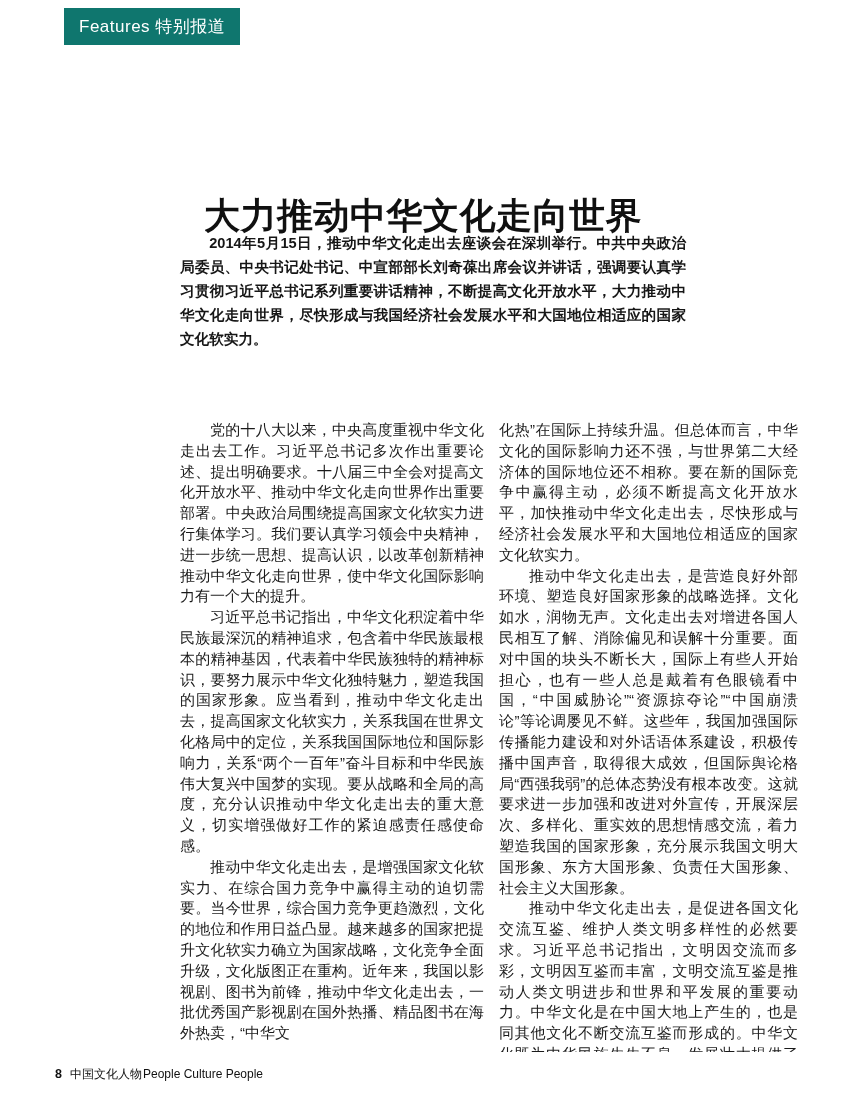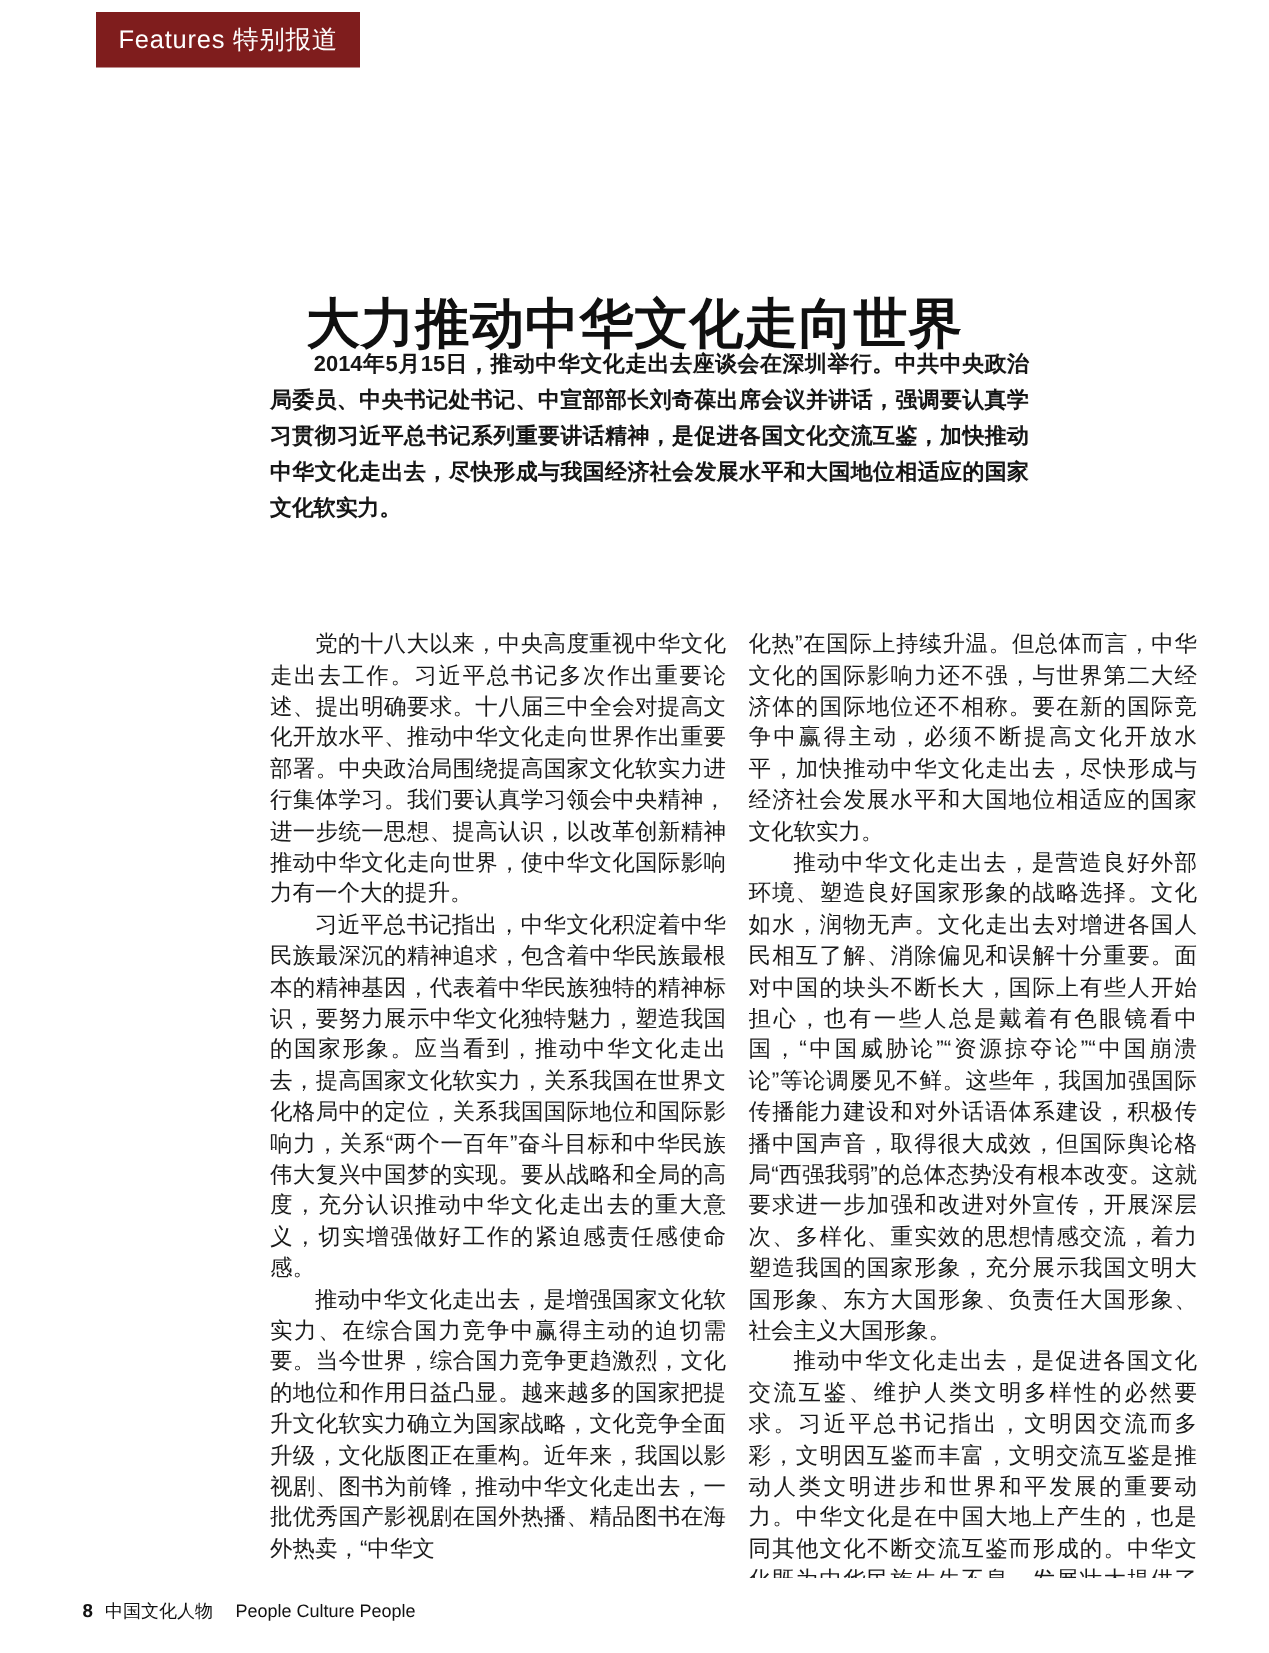--- a/index.html
+++ b/index.html
@@ -103,34 +103,34 @@
     top: 1066px;
     font-size: 12px;
     color: #111111;
     white-space: nowrap;
   }
   .footer .page-num {
     font-weight: bold;
     margin-right: 8px;
     font-size: 12.5px;
   }
-  .footer .mag-zh { margin-right: 15px; }
+  .footer .mag-zh { margin-right: 1px; }
 </style>
 </head>
 <body>
 
 <div class="page">
 
-  <div class="badge" id="badge" style="background: #7f1d1d;">
+  <div class="badge" id="badge" style="background: #0f766e;">
     <span>Features  特别报道</span>
   </div>
 
   <h1 class="article-title">大力推动中华文化走向世界</h1>
 
-  <div class="intro">2014年5月15日，推动中华文化走出去座谈会在深圳举行。中共中央政治局委员、中央书记处书记、中宣部部长刘奇葆出席会议并讲话，强调要认真学习贯彻习近平总书记系列重要讲话精神，是促进各国文化交流互鉴，加快推动中华文化走出去，尽快形成与我国经济社会发展水平和大国地位相适应的国家文化软实力。</div>
+  <div class="intro">2014年5月15日，推动中华文化走出去座谈会在深圳举行。中共中央政治局委员、中央书记处书记、中宣部部长刘奇葆出席会议并讲话，强调要认真学习贯彻习近平总书记系列重要讲话精神，不断提高文化开放水平，大力推动中华文化走向世界，尽快形成与我国经济社会发展水平和大国地位相适应的国家文化软实力。</div>
 
 
   <div class="col col-left">
     <p class="indent">党的十八大以来，中央高度重视中华文化走出去工作。习近平总书记多次作出重要论述、提出明确要求。十八届三中全会对提高文化开放水平、推动中华文化走向世界作出重要部署。中央政治局围绕提高国家文化软实力进行集体学习。我们要认真学习领会中央精神，进一步统一思想、提高认识，以改革创新精神推动中华文化走向世界，使中华文化国际影响力有一个大的提升。</p>
     <p class="indent">习近平总书记指出，中华文化积淀着中华民族最深沉的精神追求，包含着中华民族最根本的精神基因，代表着中华民族独特的精神标识，要努力展示中华文化独特魅力，塑造我国的国家形象。应当看到，推动中华文化走出去，提高国家文化软实力，关系我国在世界文化格局中的定位，关系我国国际地位和国际影响力，关系“两个一百年”奋斗目标和中华民族伟大复兴中国梦的实现。要从战略和全局的高度，充分认识推动中华文化走出去的重大意义，切实增强做好工作的紧迫感责任感使命感。</p>
     <p class="indent">推动中华文化走出去，是增强国家文化软实力、在综合国力竞争中赢得主动的迫切需要。当今世界，综合国力竞争更趋激烈，文化的地位和作用日益凸显。越来越多的国家把提升文化软实力确立为国家战略，文化竞争全面升级，文化版图正在重构。近年来，我国以影视剧、图书为前锋，推动中华文化走出去，一批优秀国产影视剧在国外热播、精品图书在海外热卖，“中华文</p>
   </div>
 
   <div class="col col-right">
     <p>化热”在国际上持续升温。但总体而言，中华文化的国际影响力还不强，与世界第二大经济体的国际地位还不相称。要在新的国际竞争中赢得主动，必须不断提高文化开放水平，加快推动中华文化走出去，尽快形成与经济社会发展水平和大国地位相适应的国家文化软实力。</p>

